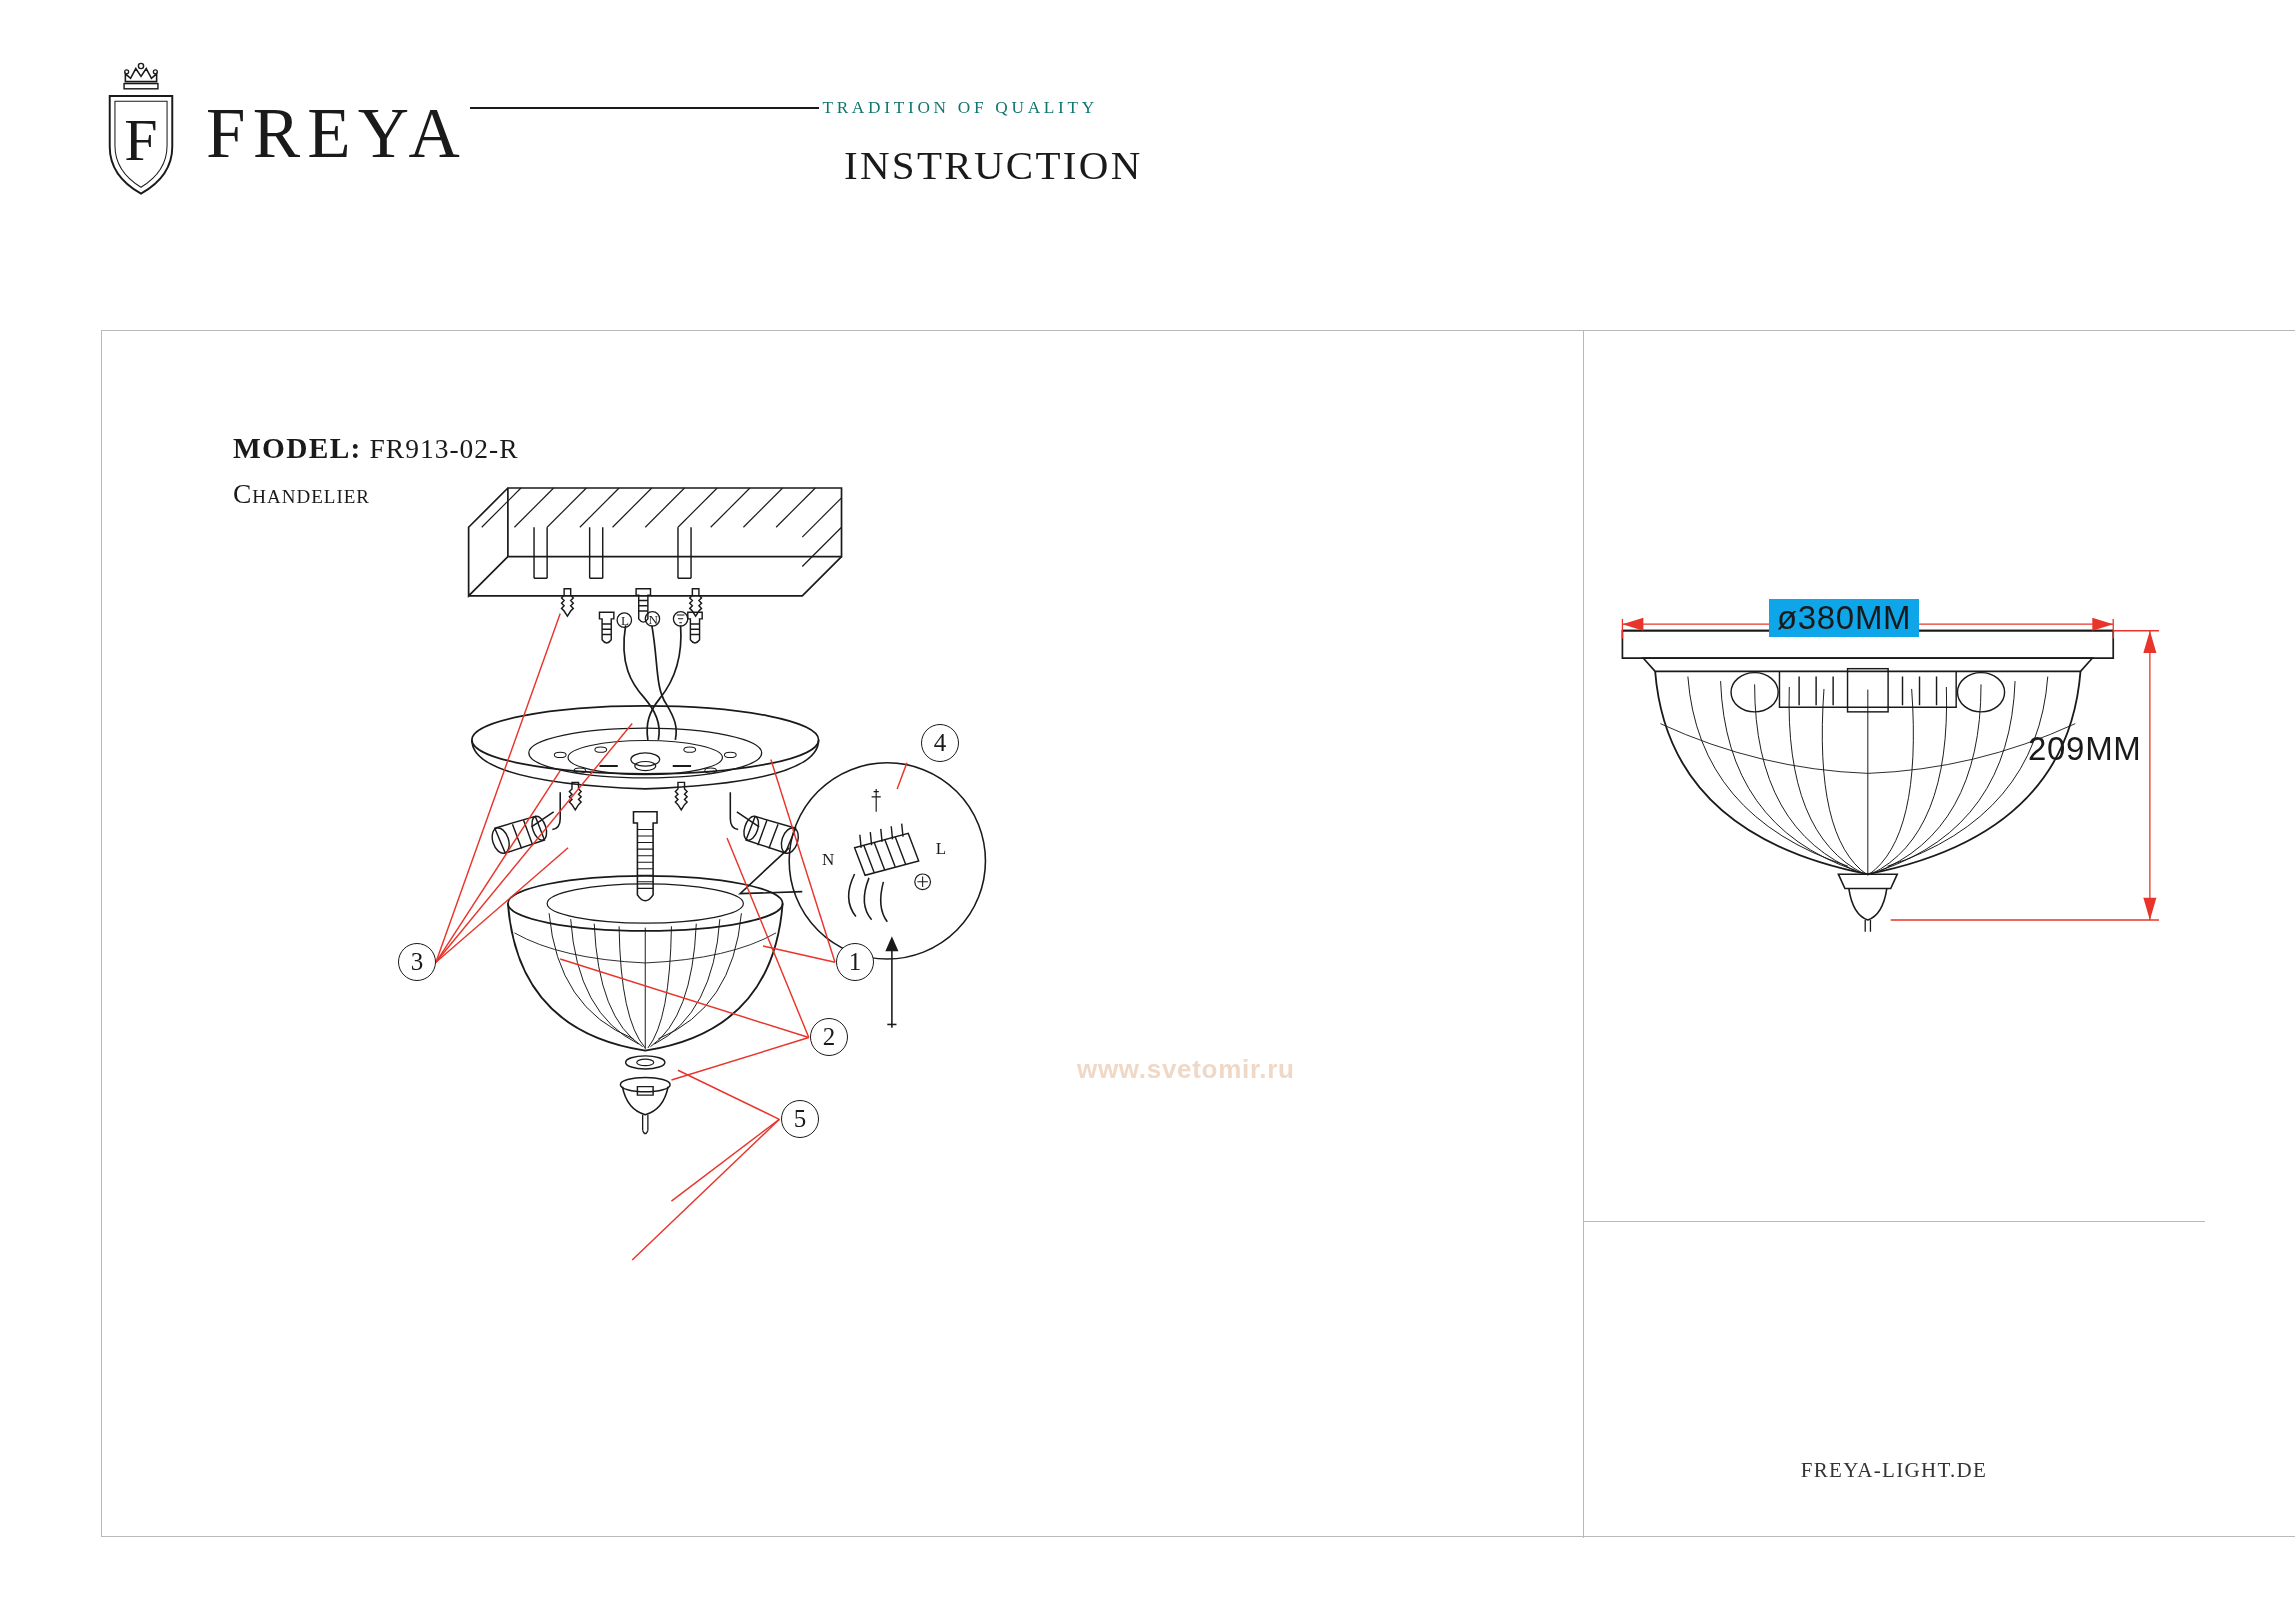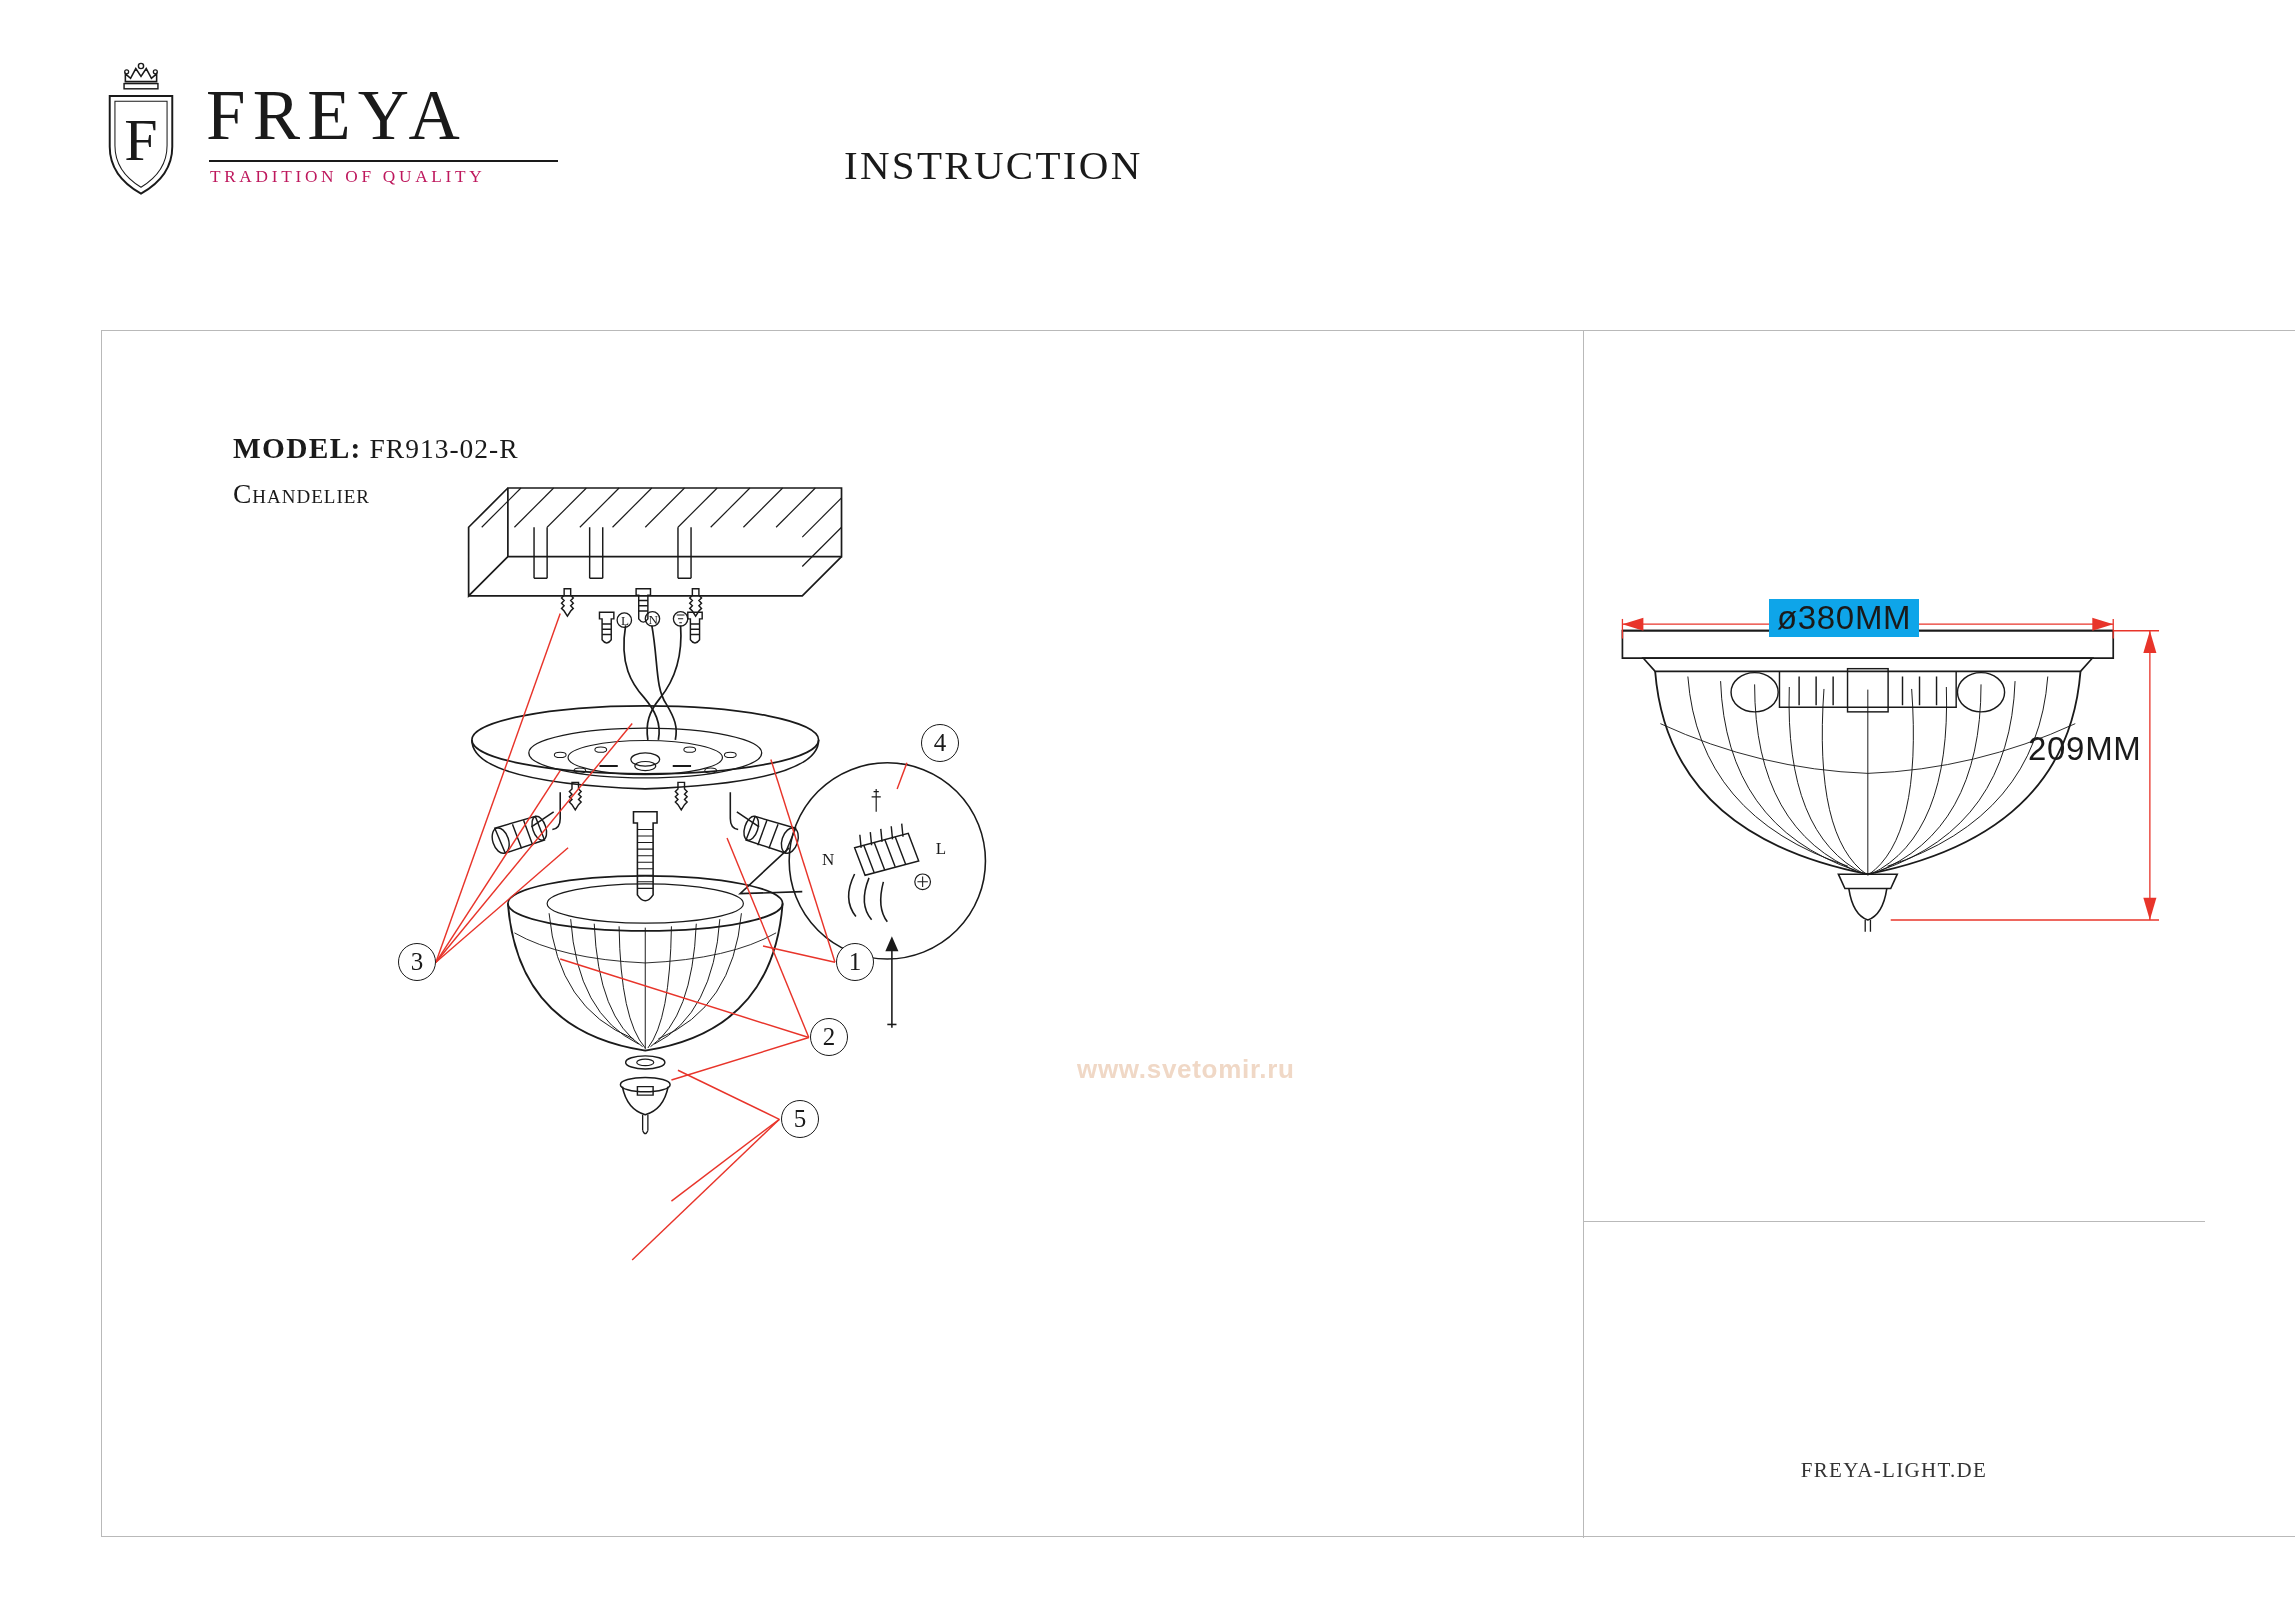--- a/index.html
+++ b/index.html
@@ -29,21 +29,21 @@
     align-items: center;
   }
   #crest {
     width: 86px; height: 137px;
     position: relative;
     margin-right: 22px;
   }
   #crest svg { display: block; }
   #wordmark {
     display: flex;
-    flex-direction: column;
+    flex-direction: row;
     justify-content: center;
     padding-top: 6.5px;
   }
   #brand-name {
     font-family: "Liberation Serif", serif;
     font-size: 71px;
     letter-spacing: 7.2px;
     font-weight: 400;
     line-height: 1;
     color: #1a1a1a;
@@ -51,21 +51,21 @@
   #brand-rule {
     height: 2px;
     background: #1a1a1a;
     margin: 8.5px 0 5.9px 2.6px;
     width: 349px;
   }
   #brand-tagline {
     font-family: "Liberation Serif", serif;
     font-size: 17.3px;
     letter-spacing: 3.7px;
-    color: #be185d;
+    color: #0f766e;
     margin-left: 3.9px;
   }
   #instruction-title {
     position: absolute;
     left: 844px; top: 141px;
     font-family: "Liberation Serif", serif;
     font-size: 41px;
     letter-spacing: 2.3px;
     color: #1a1a1a;
     white-space: nowrap;

